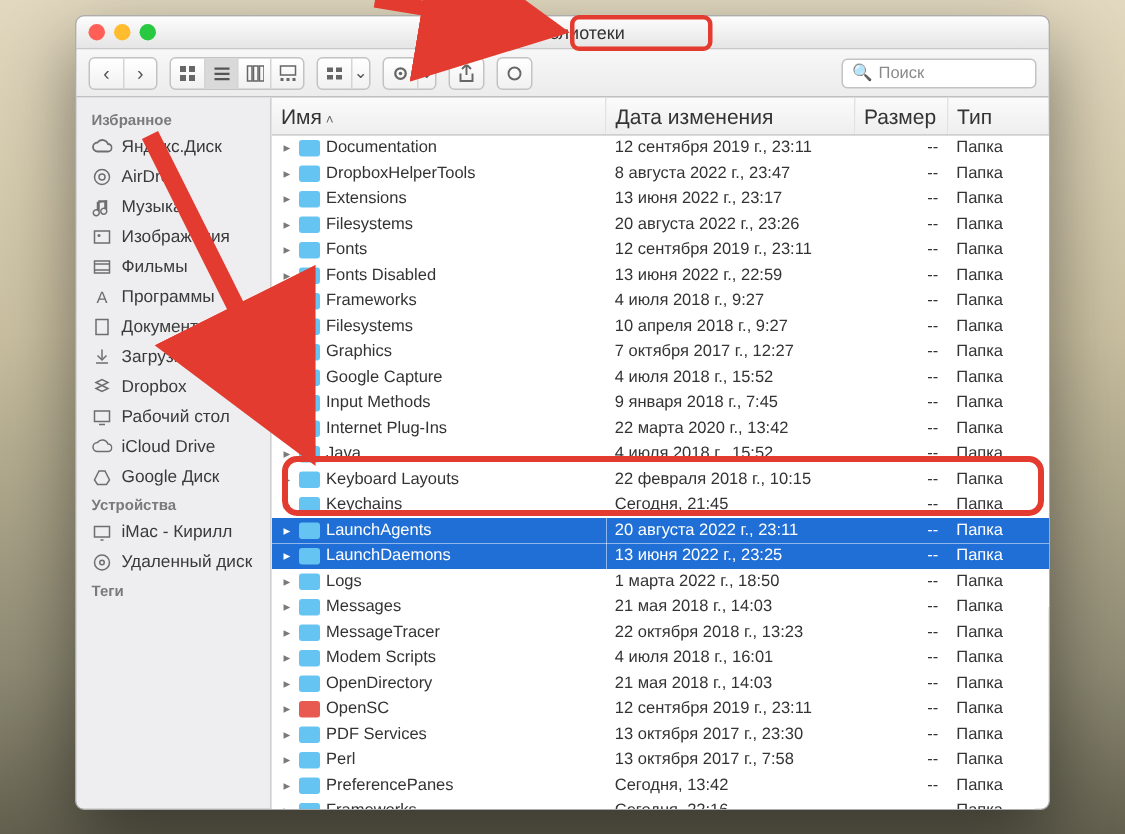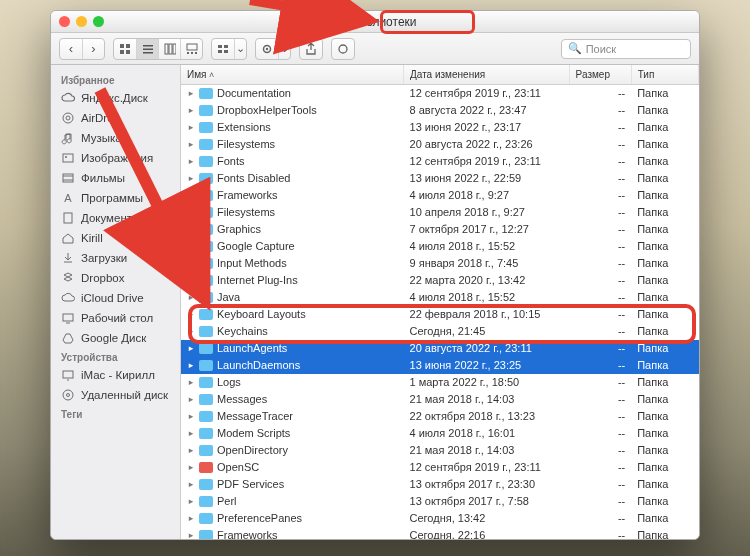--- a/index.html
+++ b/index.html
@@ -27,21 +27,21 @@
   .spacer { flex:1; }
   .search { width:130px; height:20px; border:1px solid #c3c3c3; border-radius:4px; background:#fff; display:flex; align-items:center; padding:0 6px; color:#8a8a8a; gap:4px; }
   .search-icon { font-size:11px; }
   .body { flex:1; display:flex; overflow:hidden; }
   .sidebar { width:130px; background:#eeeef0; border-right:1px solid #cfcfcf; padding:6px 0; overflow:hidden; }
   .sbgroup { font-size:10px; color:#7a7a7a; padding:4px 10px 2px; text-transform:none; font-weight:600; }
   .sbitem { display:flex; align-items:center; gap:6px; padding:3px 10px; color:#3a3a3a; font-size:11.5px; cursor:default; }
   .sbitem .sicon { width:14px; height:14px; display:inline-block; color:#6e6e6e; }
   .list { flex:1; background:#fff; overflow:auto; }
   table { width:100%; border-collapse:collapse; table-layout:fixed; }
-  thead th { position:sticky; top:0; background:linear-gradient(#fbfbfb,#eeeeee); border-bottom:1px solid #cfcfcf; border-right:1px solid #e2e2e2; font-weight:400; color:#333; font-size:10px; text-align:left; padding:4px 6px; }
+  thead th { position:sticky; top:0; background:linear-gradient(#fbfbfb,#eeeeee); border-bottom:1px solid #cfcfcf; border-right:1px solid #e2e2e2; font-weight:400; color:#333; font-size:14px; text-align:left; padding:4px 6px; }
   tbody td { padding:2px 6px; font-size:11px; color:#333; white-space:nowrap; overflow:hidden; text-overflow:ellipsis; }
   tbody tr { height:17px; }
   .cname { display:flex; align-items:center; gap:4px; }
   .tri { width:8px; text-align:center; color:#7a7a7a; font-size:9px; }
   .ficon { width:14px; height:11px; background:#66c4f2; border-radius:2px; display:inline-block; }
   .ficon.red { background:#e85a4f; }
   tr.sel td { background:#1f6fd6; color:#fff; }
   tr.sel .tri, tr.sel .ficon { color:#fff; }
   .th-sort::after { content:" ˄"; font-size:9px; color:#666; }
 
@@ -186,48 +186,42 @@
           <span>Программы</span>
         </div>
         <div class="sbitem">
           <span class="sicon"><svg width="14" height="14">
               <rect x="3" y="2" width="8" height="10" fill="none" stroke="#6e6e6e"></rect>
             </svg></span>
           <span>Документы</span>
         </div>
         <div class="sbitem">
           <span class="sicon"><svg width="14" height="14">
-              <path d="M2 7l5-4 5 4v5H2z" fill="none" stroke="#6e6e6e"></path>
-            </svg></span>
-          <span>Kirill</span>
-        </div>
-        <div class="sbitem">
-          <span class="sicon"><svg width="14" height="14">
               <path d="M7 2v6m-3-2l3 3 3-3M3 11h8" fill="none" stroke="#6e6e6e"></path>
             </svg></span>
           <span>Загрузки</span>
         </div>
         <div class="sbitem">
           <span class="sicon"><svg width="14" height="14">
               <path d="M3 4l4 2-4 2 4 2 4-2-4-2 4-2-4-2z" fill="none" stroke="#6e6e6e"></path>
             </svg></span>
           <span>Dropbox</span>
-        </div>
-        <div class="sbitem">
-          <span class="sicon"><svg width="14" height="14">
-              <path d="M4 10a3 3 0 010-6 4 4 0 017 1 2.5 2.5 0 010 5z" fill="none" stroke="#6e6e6e"></path>
-            </svg></span>
-          <span>iCloud Drive</span>
         </div>
         <div class="sbitem">
           <span class="sicon"><svg width="14" height="14">
               <rect x="2" y="3" width="10" height="7" fill="none" stroke="#6e6e6e"></rect>
               <path d="M5 12h4" stroke="#6e6e6e"></path>
             </svg></span>
           <span>Рабочий стол</span>
+        </div>
+        <div class="sbitem">
+          <span class="sicon"><svg width="14" height="14">
+              <path d="M4 10a3 3 0 010-6 4 4 0 017 1 2.5 2.5 0 010 5z" fill="none" stroke="#6e6e6e"></path>
+            </svg></span>
+          <span>iCloud Drive</span>
         </div>
         <div class="sbitem">
           <span class="sicon"><svg width="14" height="14">
               <path d="M5 3h4l3 6-2 3H4l-2-3z" fill="none" stroke="#6e6e6e"></path>
             </svg></span>
           <span>Google Диск</span>
         </div>
         <div class="sbgroup">Устройства</div>
         <div class="sbitem">
           <span class="sicon"><svg width="14" height="14">

